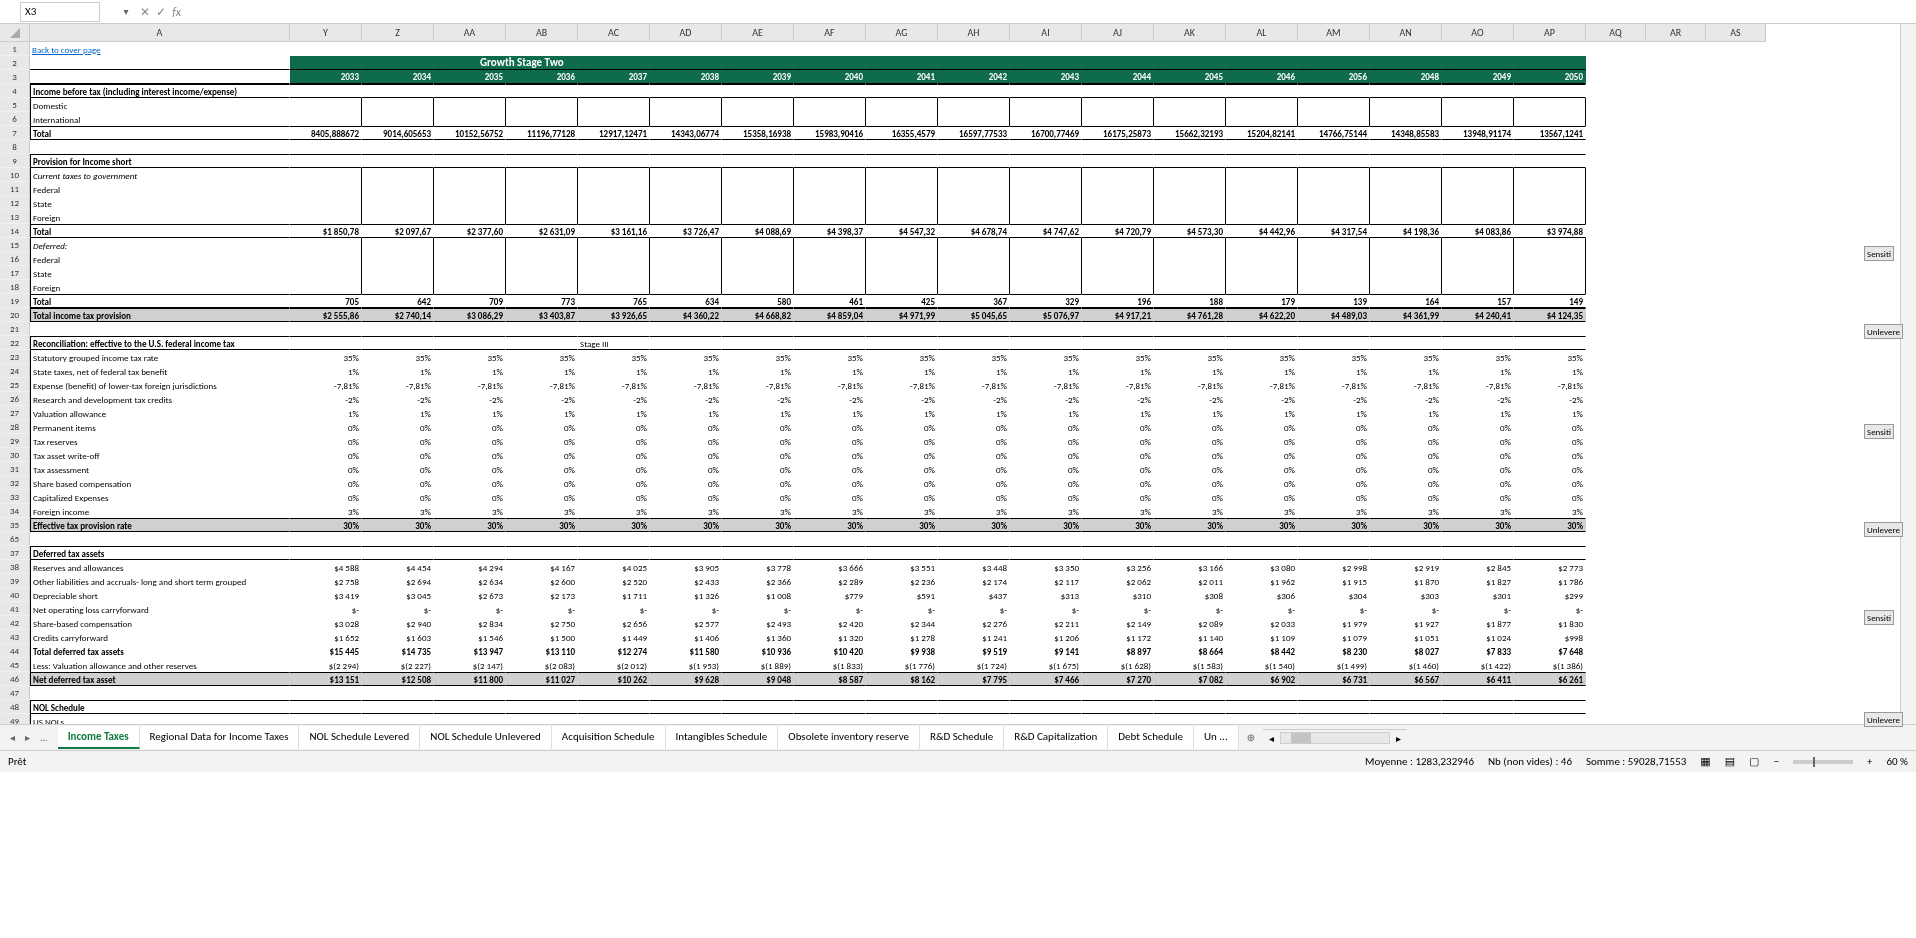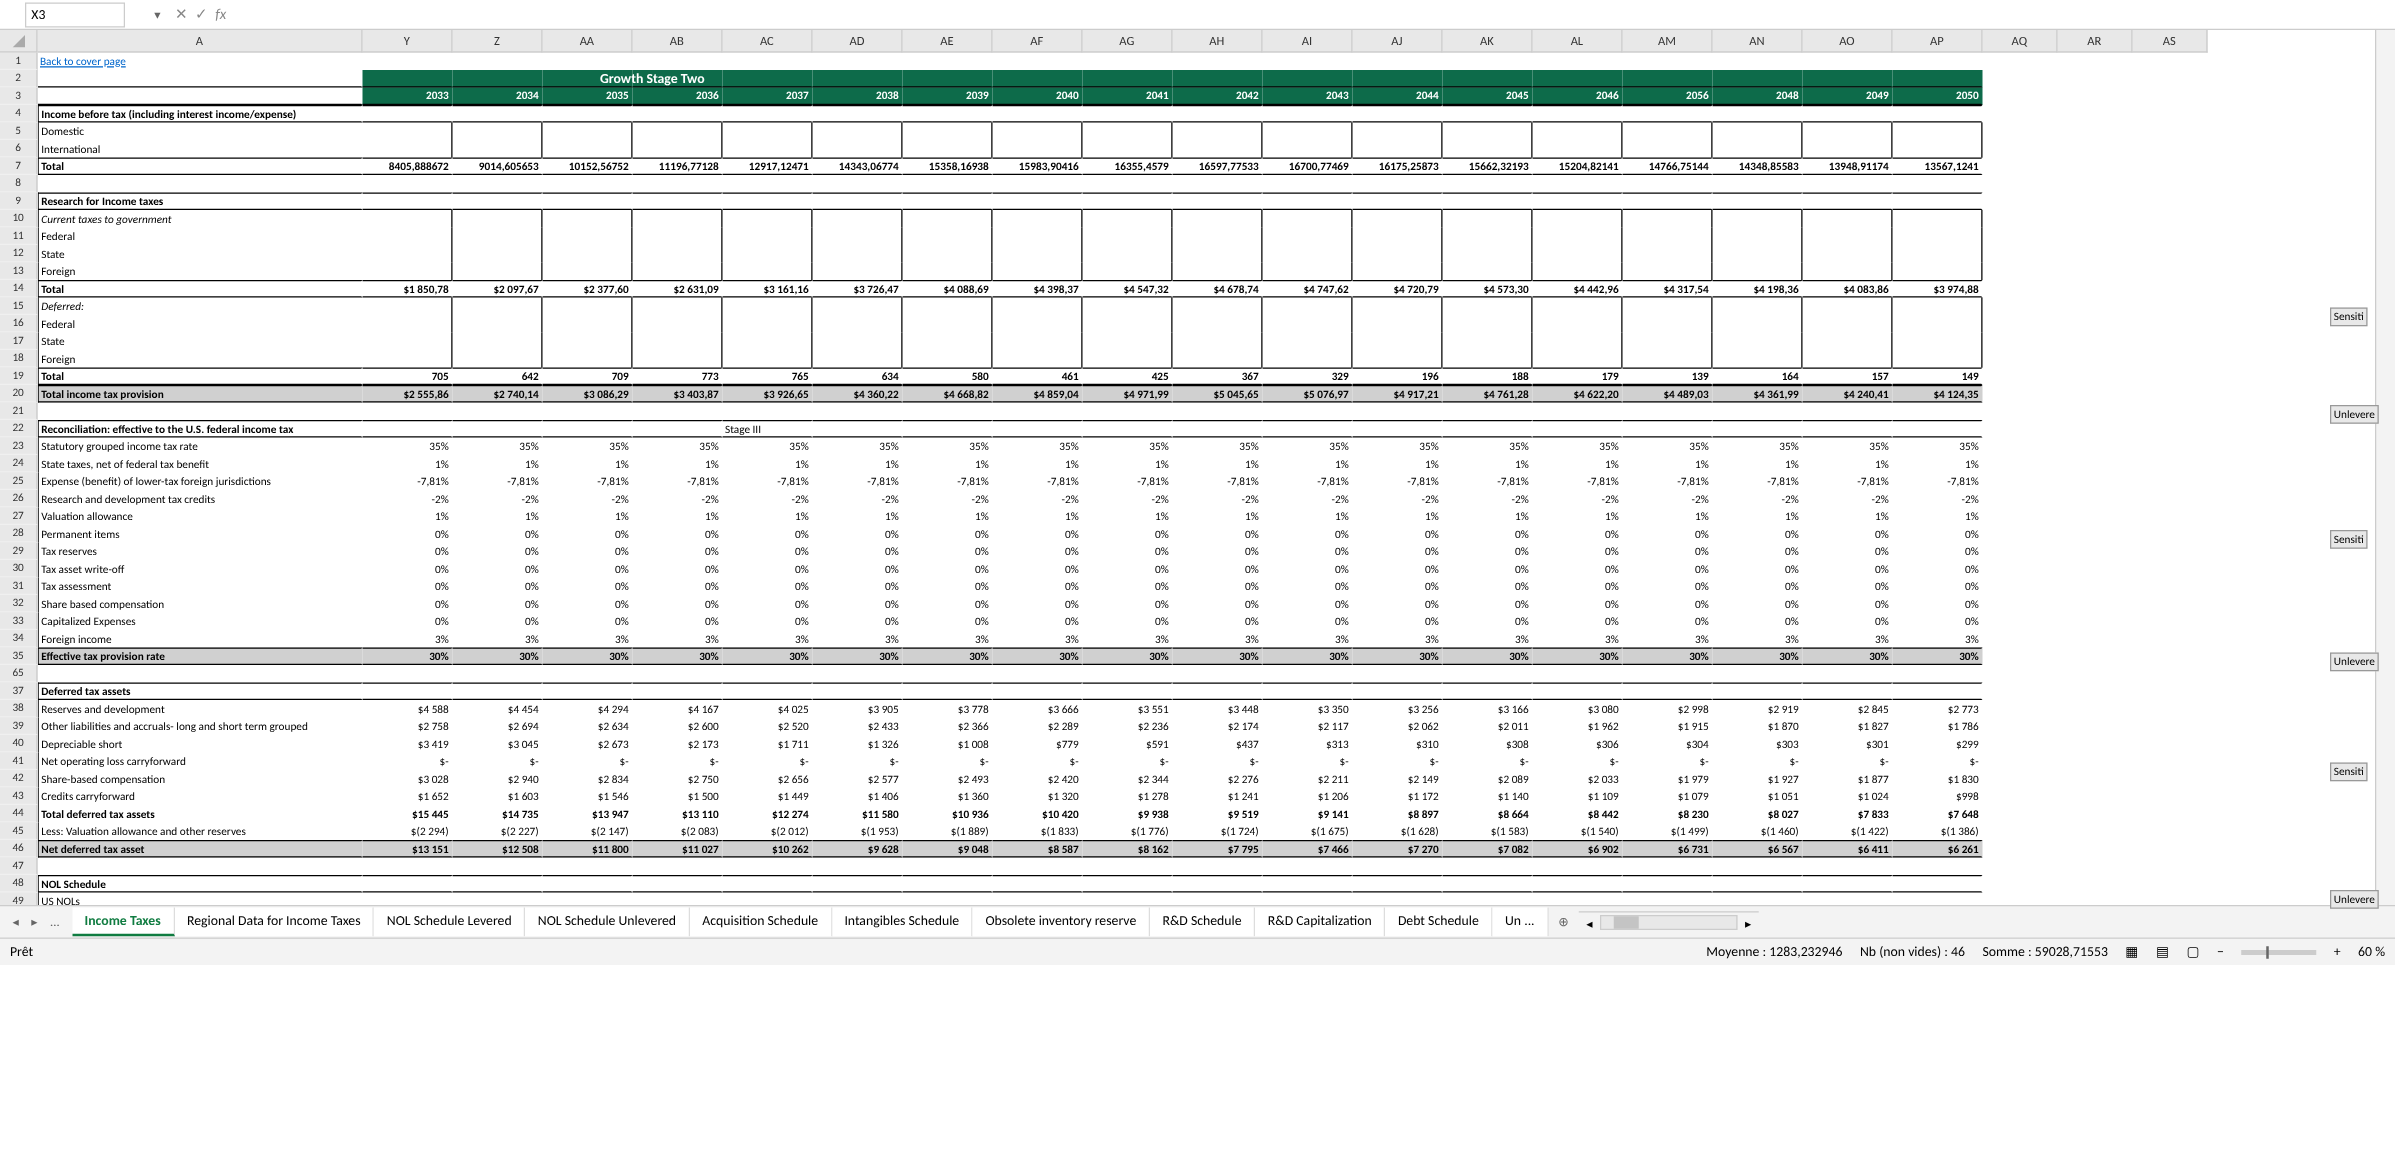--- a/index.html
+++ b/index.html
@@ -295,21 +295,21 @@
           <div class="cell colWide "></div>
           <div class="cell colWide "></div>
           <div class="cell colWide "></div>
           <div class="cell colStd "></div>
           <div class="cell colStd "></div>
           <div class="cell colStd "></div>
         </div>
         <div class="row ">
           <div class="row-h">9</div>
           <div class="cell colA bold brd-t brd-b brd-l">
-            <b>Research for Income taxes</b>
+            <b>Provision for Income short</b>
           </div>
           <div class="cell colWide brd-t brd-b"></div>
           <div class="cell colWide brd-t brd-b"></div>
           <div class="cell colWide brd-t brd-b"></div>
           <div class="cell colWide brd-t brd-b"></div>
           <div class="cell colWide brd-t brd-b"></div>
           <div class="cell colWide brd-t brd-b"></div>
           <div class="cell colWide brd-t brd-b"></div>
           <div class="cell colWide brd-t brd-b"></div>
           <div class="cell colWide brd-t brd-b"></div>
@@ -1033,21 +1033,21 @@
           <div class="cell colWide brd-t brd-b"></div>
           <div class="cell colWide brd-t brd-b"></div>
           <div class="cell colWide brd-t brd-b"></div>
           <div class="cell colWide brd-t brd-b"></div>
           <div class="cell colStd "></div>
           <div class="cell colStd "></div>
           <div class="cell colStd "></div>
         </div>
         <div class="row ">
           <div class="row-h">38</div>
-          <div class="cell colA brd-l">Reserves and development</div>
+          <div class="cell colA brd-l">Reserves and allowances</div>
           <div class="cell colWide r"><span style="float:left">$</span>4 588</div>
           <div class="cell colWide r"><span style="float:left">$</span>4 454</div>
           <div class="cell colWide r"><span style="float:left">$</span>4 294</div>
           <div class="cell colWide r"><span style="float:left">$</span>4 167</div>
           <div class="cell colWide r"><span style="float:left">$</span>4 025</div>
           <div class="cell colWide r"><span style="float:left">$</span>3 905</div>
           <div class="cell colWide r"><span style="float:left">$</span>3 778</div>
           <div class="cell colWide r"><span style="float:left">$</span>3 666</div>
           <div class="cell colWide r"><span style="float:left">$</span>3 551</div>
           <div class="cell colWide r"><span style="float:left">$</span>3 448</div>

